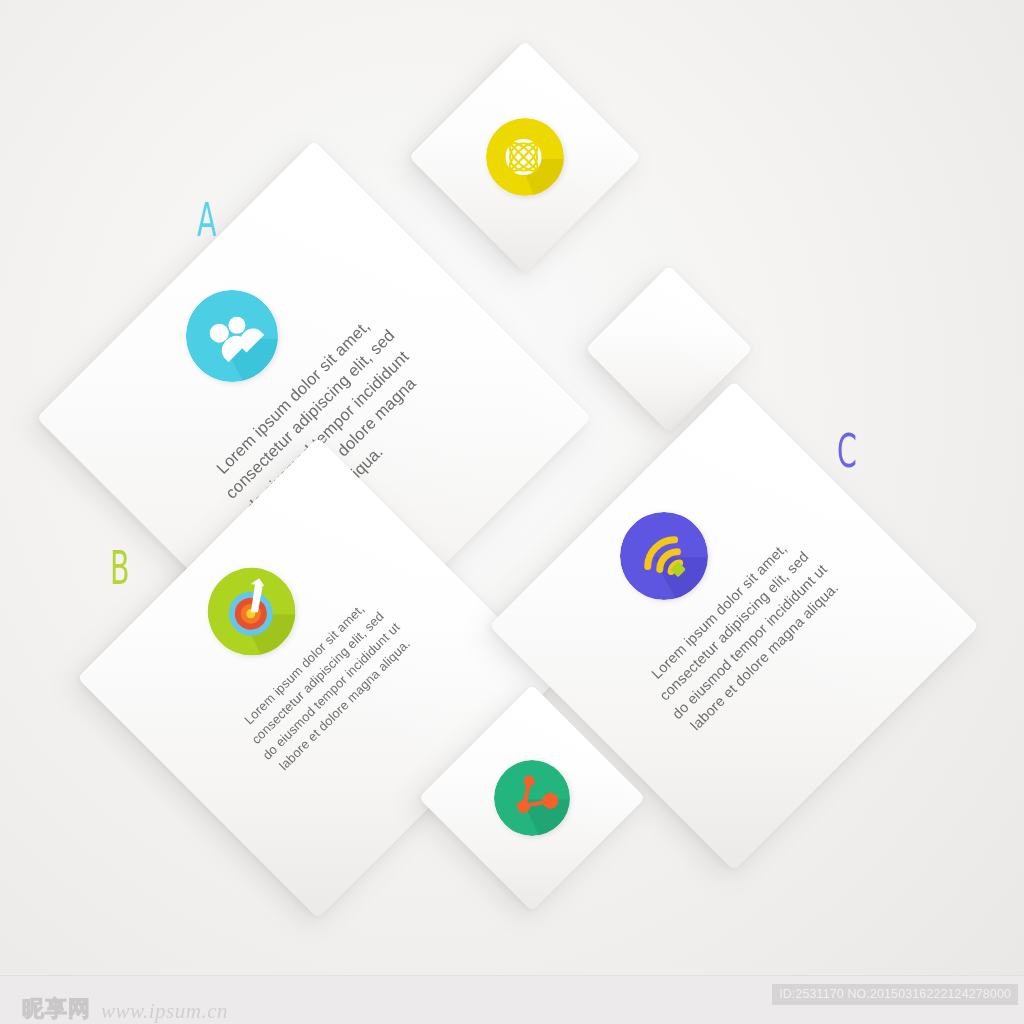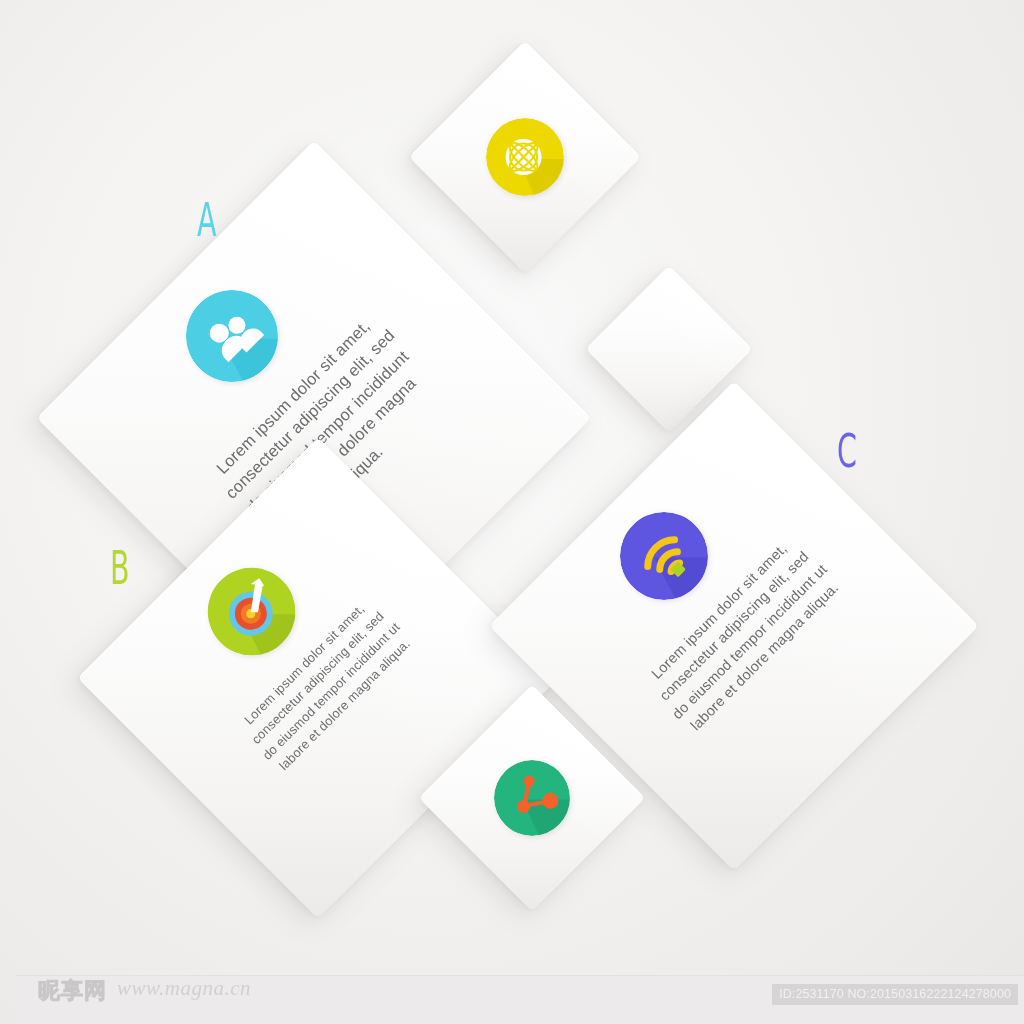--- a/index.html
+++ b/index.html
@@ -88,23 +88,22 @@
   }
 
   
   #watermark-bar {
     position: absolute;
     left: 0; right: 0; bottom: 0;
     height: 48px;
     background: #eceaea;
     border-top: 1px solid #e2e0e0;
     display: flex;
-    align-items: flex-start;
+    align-items: flex-end;
     z-index: 50;
-    margin-left: 16px;
   }
   #wm-logo {
     margin-left: 22px;
     font-family: "DejaVu Sans", sans-serif;
     font-size: 22px;
     font-weight: 700;
     color: #ffffff;
     -webkit-text-stroke: 1px #c9c7c7;
     letter-spacing: 1px;
   }
@@ -234,15 +233,15 @@
   </div>
 
   <div class="step-letter" id="letter-a" style="left:197px; top:197px; color:#5BD3EC;">A</div>
   <div class="step-letter" id="letter-b" style="left:110px; top:545px; color:#B5D735;">B</div>
   <div class="step-letter" id="letter-c" style="left:837px; top:428px; color:#6C63E8;">C</div>
 
 </div>
 
 <div id="watermark-bar">
   <span id="wm-logo">昵享网</span>
-  <span id="wm-url">www.magna.cn</span>
+  <span id="wm-url">www.ipsum.cn</span>
   <span id="wm-id">ID:2531170 NO:20150316222124278000</span>
 </div>
 
 </body></html>

